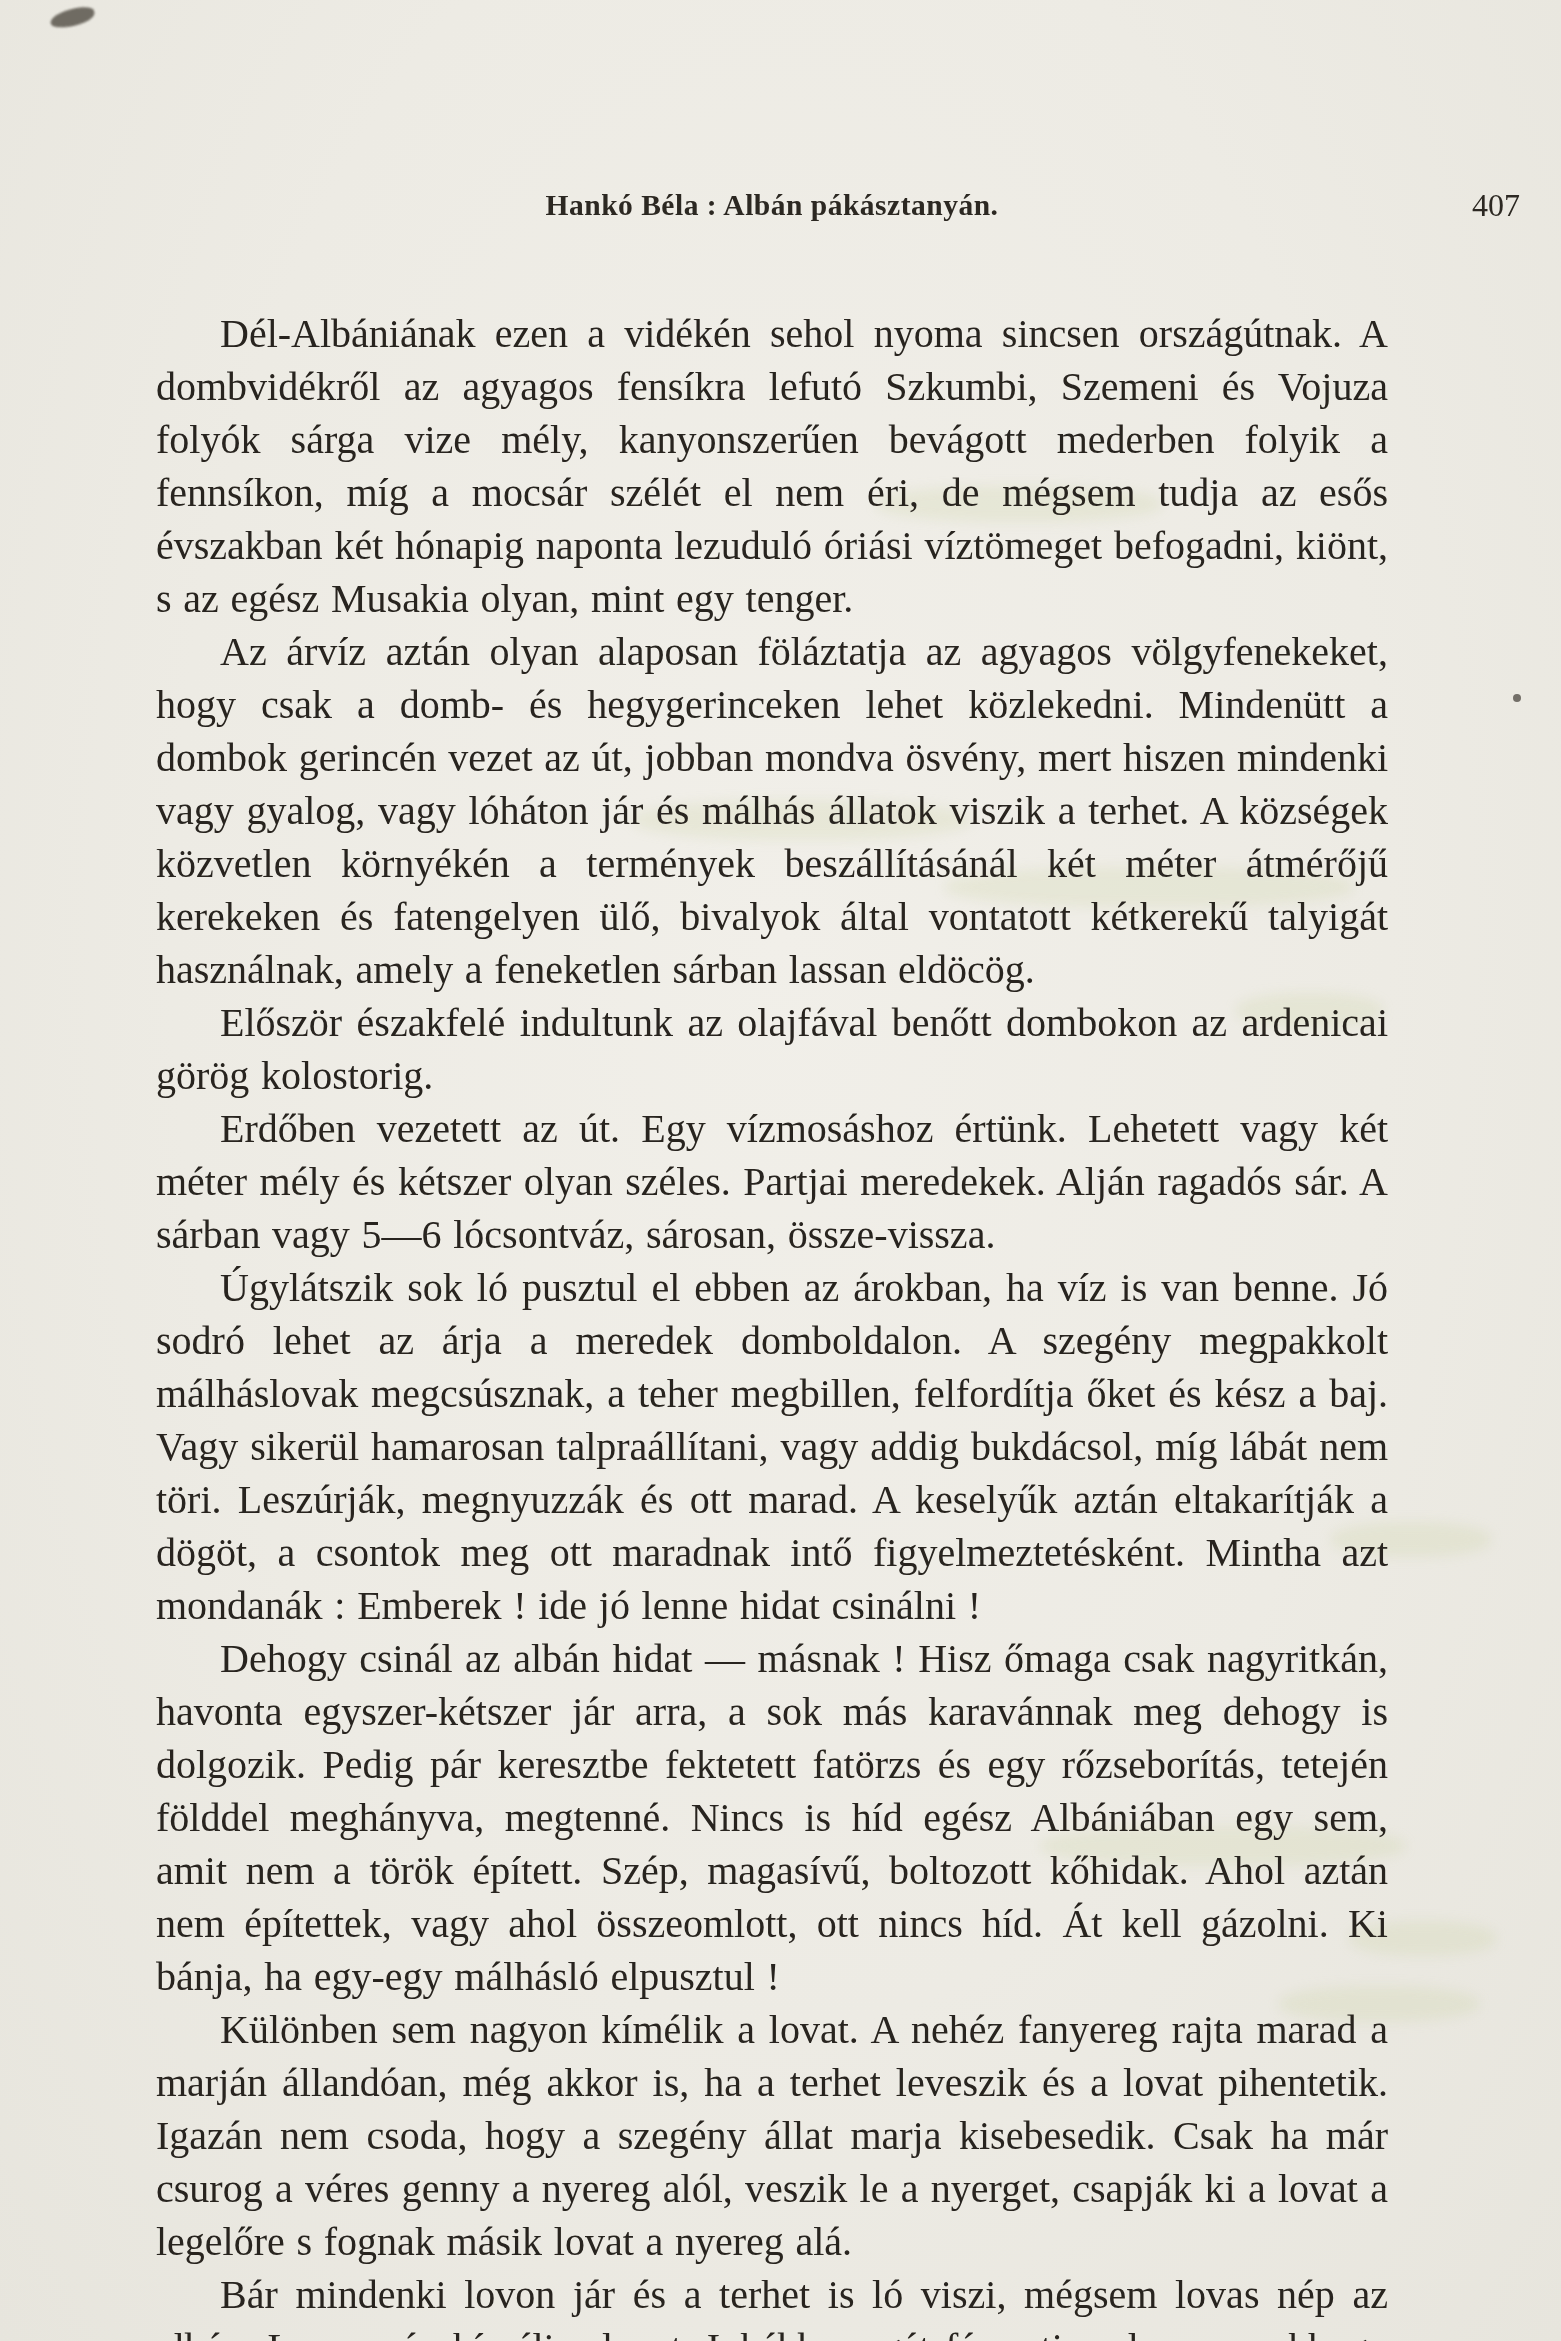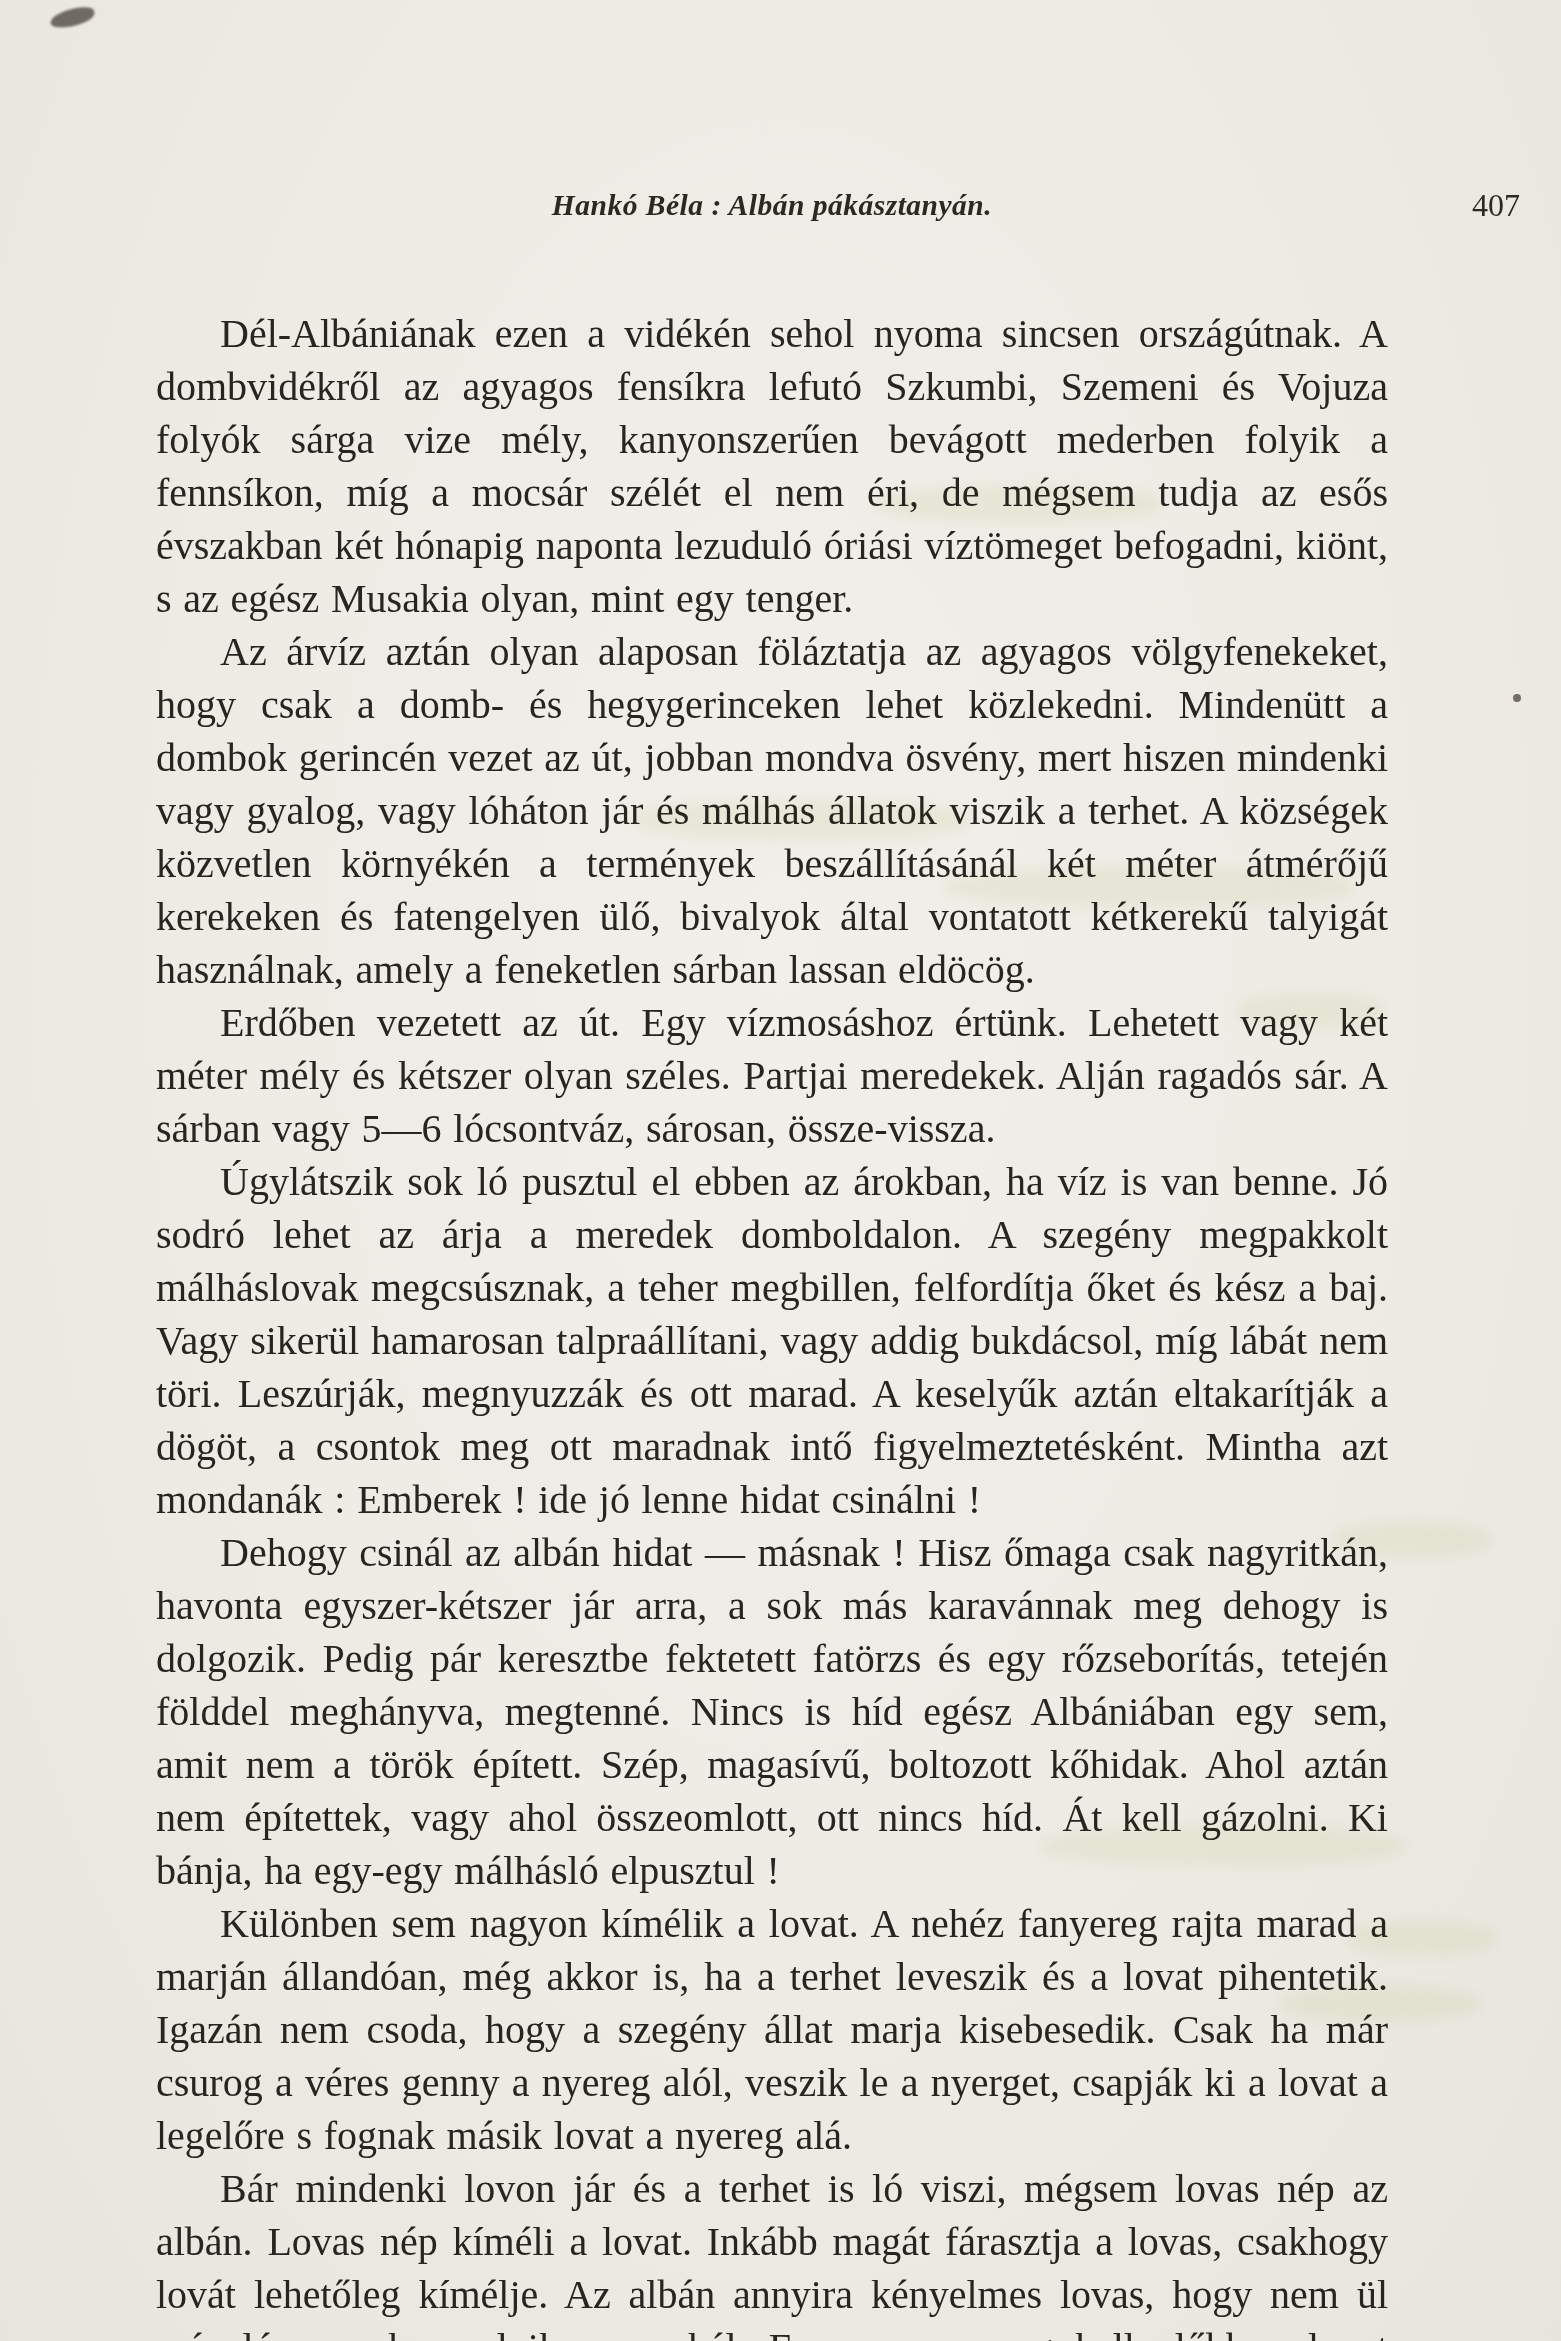--- a/index.html
+++ b/index.html
@@ -23,21 +23,20 @@
   }
   .running-header {
     position: relative;
     margin: 189px 0 0 156px;
     width: 1232px;
     height: 42px;
   }
   .running-title {
     display: block;
     text-align: center;
-    font-style: italic;
     font-weight: bold;
     font-size: 29.5px;
     letter-spacing: 0.5px;
     color: #2c2822;
   }
   .page-number {
     position: absolute;
     top: -1.7px;
     right: -132px;
     font-weight: normal;
@@ -97,20 +96,21 @@
   <div class="artifact smudge" style="left:1279px; top:1986px; width:200px; height:36px;"></div>
 
   <header class="running-header">
     <span class="running-title">Hankó Béla : Albán pákásztanyán.</span>
     <span class="page-number">407</span>
   </header>
 
   <main class="text-block">
     <p>Dél-Albániának ezen a vidékén sehol nyoma sincsen országútnak. A dombvidékről az agyagos fensíkra lefutó Szkumbi, Szemeni és Vojuza folyók sárga vize mély, kanyonszerűen bevágott mederben folyik a fennsíkon, míg a mocsár szélét el nem éri, de mégsem tudja az esős évszakban két hónapig naponta lezuduló óriási víztömeget befogadni, kiönt, s az egész Musakia olyan, mint egy tenger.</p>
     <p>Az árvíz aztán olyan alaposan föláztatja az agyagos völgyfenekeket, hogy csak a domb- és hegygerinceken lehet közlekedni. Mindenütt a dombok gerincén vezet az út, jobban mondva ösvény, mert hiszen mindenki vagy gyalog, vagy lóháton jár és málhás állatok viszik a terhet. A községek közvetlen környékén a termények beszállításánál két méter átmérőjű kerekeken és fatengelyen ülő, bivalyok által vontatott kétkerekű talyigát használnak, amely a feneketlen sárban lassan eldöcög.</p>
+    <p>Először északfelé indultunk az olajfával benőtt dombokon az ardenicai görög kolostorig.</p>
     <p>Erdőben vezetett az út. Egy vízmosáshoz értünk. Lehetett vagy két méter mély és kétszer olyan széles. Partjai meredekek. Alján ragadós sár. A sárban vagy 5—6 lócsontváz, sárosan, össze-vissza.</p>
     <p>Úgylátszik sok ló pusztul el ebben az árokban, ha víz is van benne. Jó sodró lehet az árja a meredek domboldalon. A szegény megpakkolt málháslovak megcsúsznak, a teher megbillen, felfordítja őket és kész a baj. Vagy sikerül hamarosan talpraállítani, vagy addig bukdácsol, míg lábát nem töri. Leszúrják, megnyuzzák és ott marad. A keselyűk aztán eltakarítják a dögöt, a csontok meg ott maradnak intő figyelmeztetésként. Mintha azt mondanák&nbsp;: Emberek&nbsp;! ide jó lenne hidat csinálni&nbsp;!</p>
     <p>Dehogy csinál az albán hidat — másnak&nbsp;! Hisz őmaga csak nagyritkán, havonta egyszer-kétszer jár arra, a sok más karavánnak meg dehogy is dolgozik. Pedig pár keresztbe fektetett fatörzs és egy rőzseborítás, tetején földdel meghányva, megtenné. Nincs is híd egész Albániában egy sem, amit nem a török épített. Szép, magasívű, boltozott kőhidak. Ahol aztán nem építettek, vagy ahol összeomlott, ott nincs híd. Át kell gázolni. Ki bánja, ha egy-egy málhásló elpusztul&nbsp;!</p>
     <p>Különben sem nagyon kímélik a lovat. A nehéz fanyereg rajta marad a marján állandóan, még akkor is, ha a terhet leveszik és a lovat pihentetik. Igazán nem csoda, hogy a szegény állat marja kisebesedik. Csak ha már csurog a véres genny a nyereg alól, veszik le a nyerget, csapják ki a lovat a legelőre s fognak másik lovat a nyereg alá.</p>
     <p>Bár mindenki lovon jár és a terhet is ló viszi, mégsem lovas nép az albán. Lovas nép kíméli a lovat. Inkább magát fárasztja a lovas, csakhogy lovát lehetőleg kímélje. Az albán annyira kényelmes lovas, hogy nem ül más lóra, csak amelyik poroszkál. Erre persze meg kell előbb a lovat tanítani. Összekötik a jobboldali két lábát láncos vasbéklyóval úgy, hogy csak egyszerre mozdíthatja előre őket. Sokat kínlódik, míg megtanulja, hogy hol a két jobb, hol meg a két ballábát kell előre tennie, hogy el ne essék. De ha megtanulta a poroszkálást, kényelmes ülés esik rajta. Gyorsabban halad, mint lépésben, majdnem olyan gyorsan, mintha ügetne, de nem rázza, nem dobálja lovasát. Jobbra-balra himbálódzik.</p>
   </main>
 
 </div>
 
 

